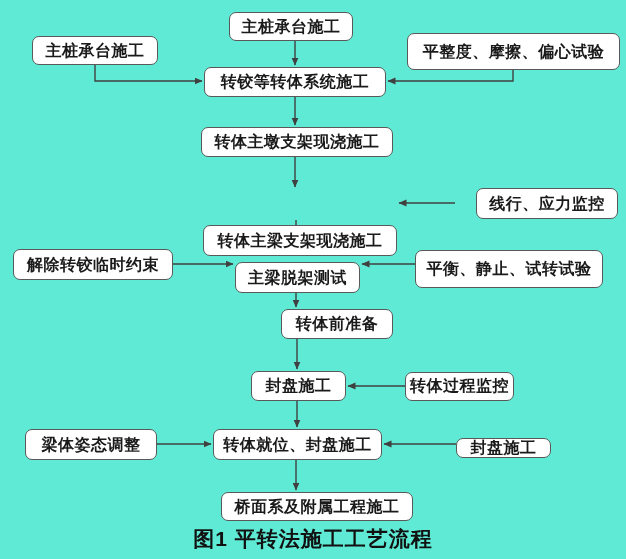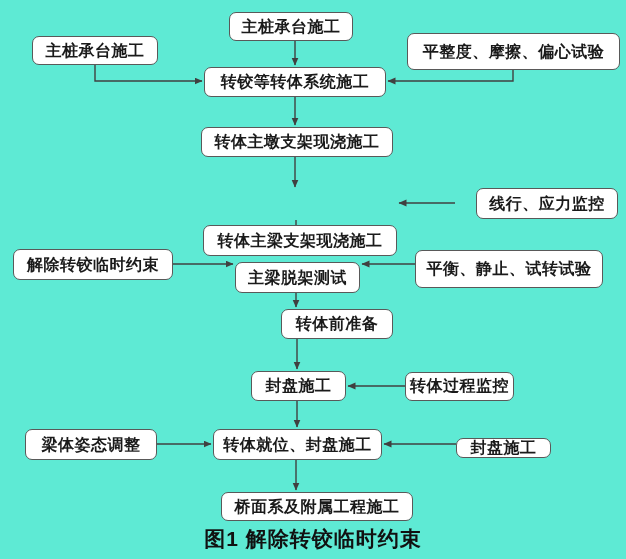--- a/index.html
+++ b/index.html
@@ -114,14 +114,14 @@
   <div class="node n-l1">主桩承台施工</div>
   <div class="node n-l2">解除转铰临时约束</div>
   <div class="node n-l3">梁体姿态调整</div>
 
   <div class="node n-r1">平整度、摩擦、偏心试验</div>
   <div class="node n-r2">线行、应力监控</div>
   <div class="node n-r3">平衡、静止、试转试验</div>
   <div class="node n-r4">转体过程监控</div>
   <div class="node n-r5">封盘施工</div>
 
-  <div class="caption">图1 解除转铰临时约束</div>
+  <div class="caption">图1 平转法施工工艺流程</div>
 </div>
 
 </body></html>

